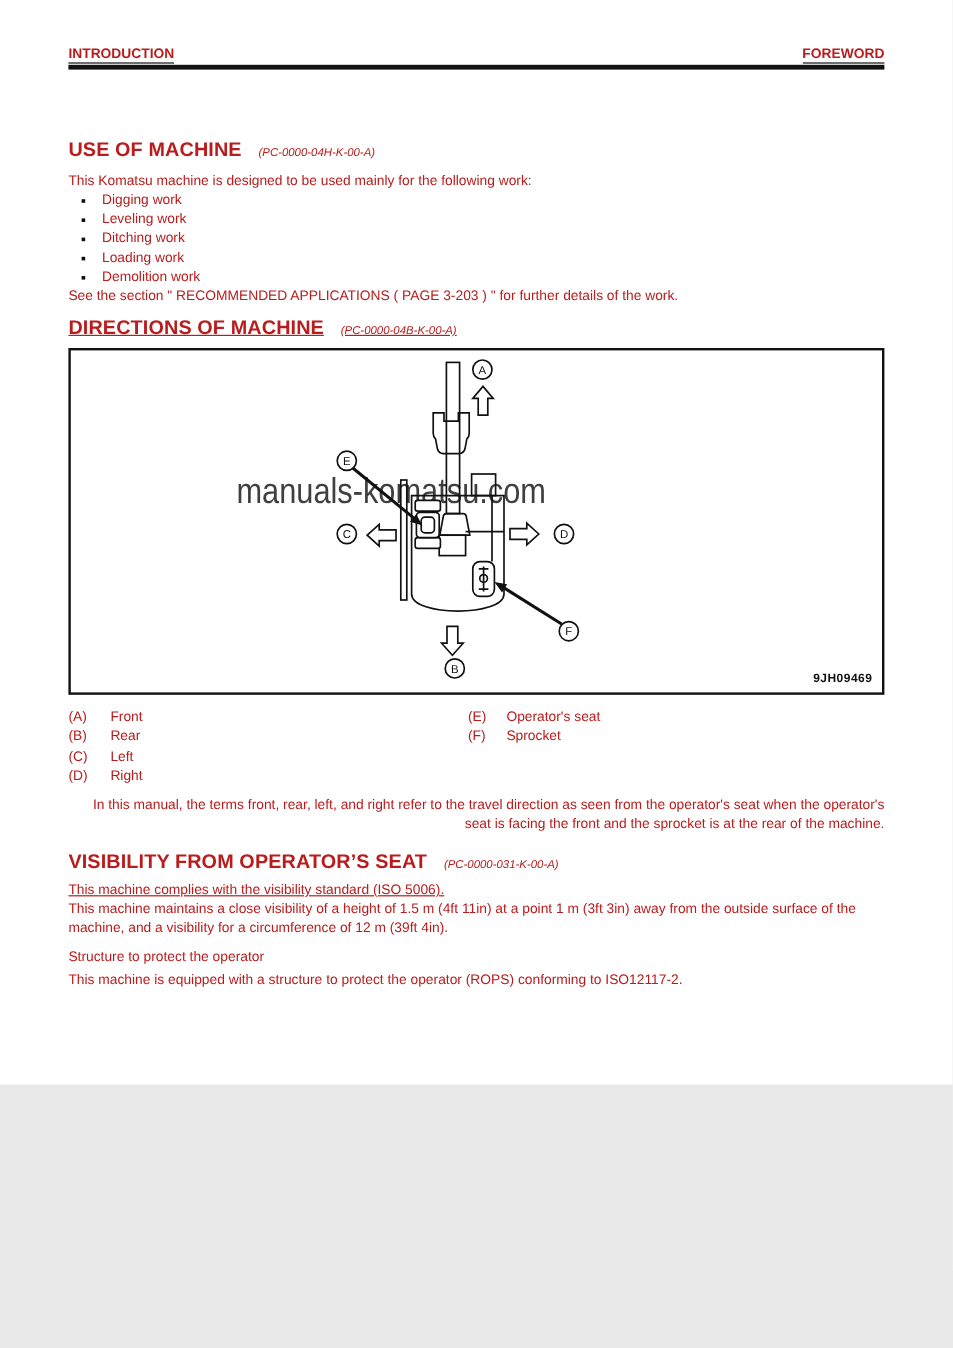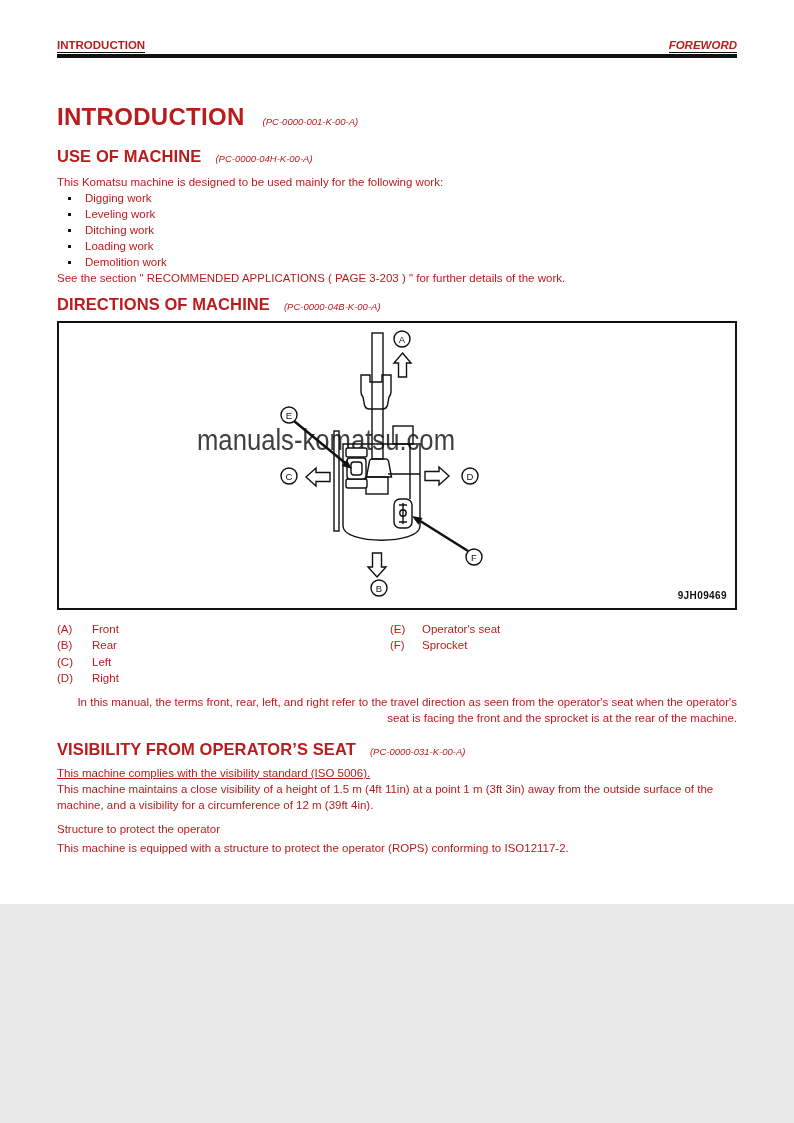--- a/index.html
+++ b/index.html
@@ -5,38 +5,38 @@
   html,body{margin:0;padding:0;background:#e8e8e8;}
   .page{
     position:relative;width:794px;height:904px;background:#ffffff;
     font-family:"Liberation Sans", sans-serif;color:#b91c1c;overflow:hidden;
     margin:0 auto;
   }
   
   .hdr{position:absolute;top:38px;left:57px;right:57px;height:15px;
        font-size:11.5px;font-weight:bold;line-height:14px;}
   .hdr .left{float:left;}
-  .hdr .right{float:right;font-style:italic;}
+  .hdr .right{float:right;}
   .hdr span{border-bottom:1.5px solid #111;padding-bottom:1px;}
   .hdr-rule{position:absolute;top:54px;left:57px;right:57px;height:4px;background:#111;}
   
   .content{position:absolute;top:104px;left:57px;width:680px;}
   h1,h2,h3,p,ul{margin:0;padding:0;}
   .h1{font-size:24px;font-weight:bold;line-height:26px;letter-spacing:.3px;}
   .h2{font-size:16.5px;font-weight:bold;line-height:18px;letter-spacing:.1px;}
   .code{font-size:9.5px;font-style:italic;font-weight:normal;margin-left:14px;letter-spacing:0;}
   .h1 .code{margin-left:18px;}
   .body-txt{font-size:11.5px;line-height:16px;}
   .h2-use{margin-top:12px;}
   .p-intro{margin-top:6px;}
   .bullets{margin-top:0;list-style:none;}
   .bullets .b-row{position:relative;padding-left:28px;line-height:16px;}
   .bullet-sq{position:absolute;left:11px;top:6.5px;width:3px;height:3px;background:#111;}
   .p-outro{margin-top:0;}
-  .h2-dir{margin-top:9px;}
+  .h2-dir{margin-top:9px;text-decoration:underline;}
   .figure{margin-top:5px;width:676px;height:285px;border:2px solid #111;position:relative;background:#fff;}
   .legend{margin-top:11px;position:relative;font-size:11.5px;line-height:16.3px;}
   .legend .row{white-space:nowrap;}
   .legend .key{display:inline-block;width:35px;}
   .legend-right{position:absolute;left:333px;top:0;}
   .legend-right .key{width:32px;}
   .p-note{margin-top:8px;text-align:right;}
   .h2-vis{margin-top:14px;}
   .p-v1{margin-top:4px;text-decoration:underline;}
   .h3-struct{margin-top:8px;font-size:11.5px;font-weight:normal;line-height:16px;}
@@ -58,21 +58,20 @@
 <div class="page">
 
   <div class="hdr">
     <div class="left"><span>INTRODUCTION</span></div>
     <div class="right"><span>FOREWORD</span></div>
   </div>
   <div class="hdr-rule"></div>
 
   <div class="content">
 
-    <h1 class="h1"><span>INTRODUCTION</span><span class="code">(PC-0000-001-K-00-A)</span></h1>
 
     <h2 class="h2 h2-use"><span>USE OF MACHINE</span><span class="code">(PC-0000-04H-K-00-A)</span></h2>
 
     <p class="body-txt p-intro">This Komatsu machine is designed to be used mainly for the following work:</p>
 
     <div class="bullets body-txt">
       <div class="b-row"><span class="bullet-sq"></span><span>Digging work</span></div>
       <div class="b-row"><span class="bullet-sq"></span><span>Leveling work</span></div>
       <div class="b-row"><span class="bullet-sq"></span><span>Ditching work</span></div>
       <div class="b-row"><span class="bullet-sq"></span><span>Loading work</span></div>

